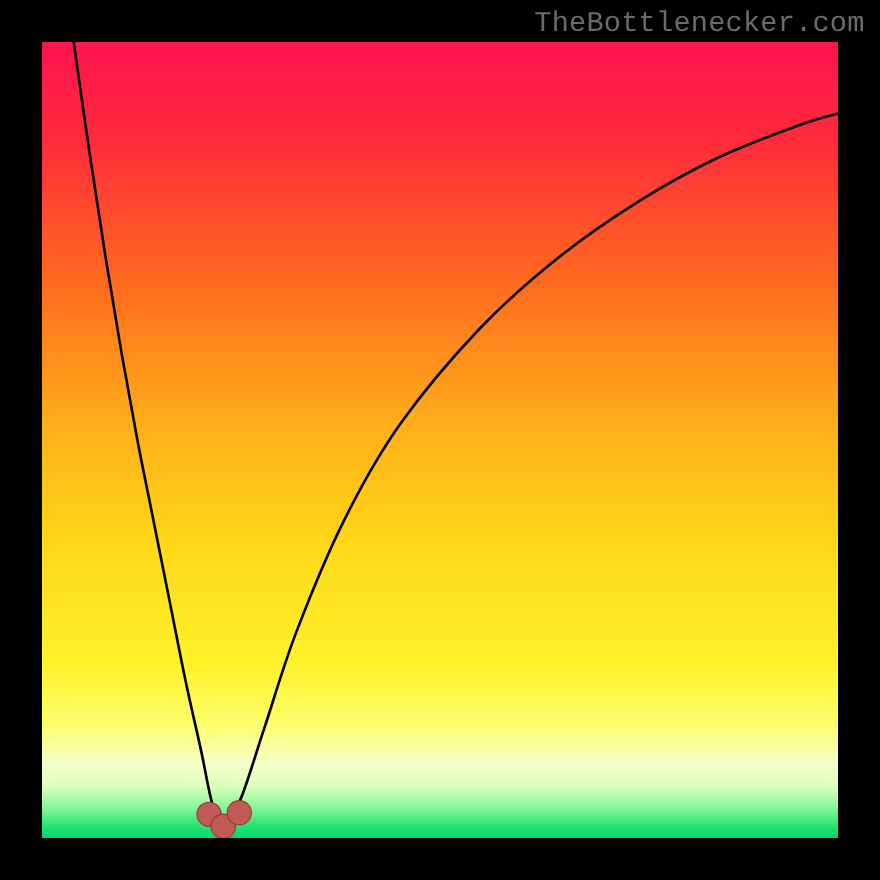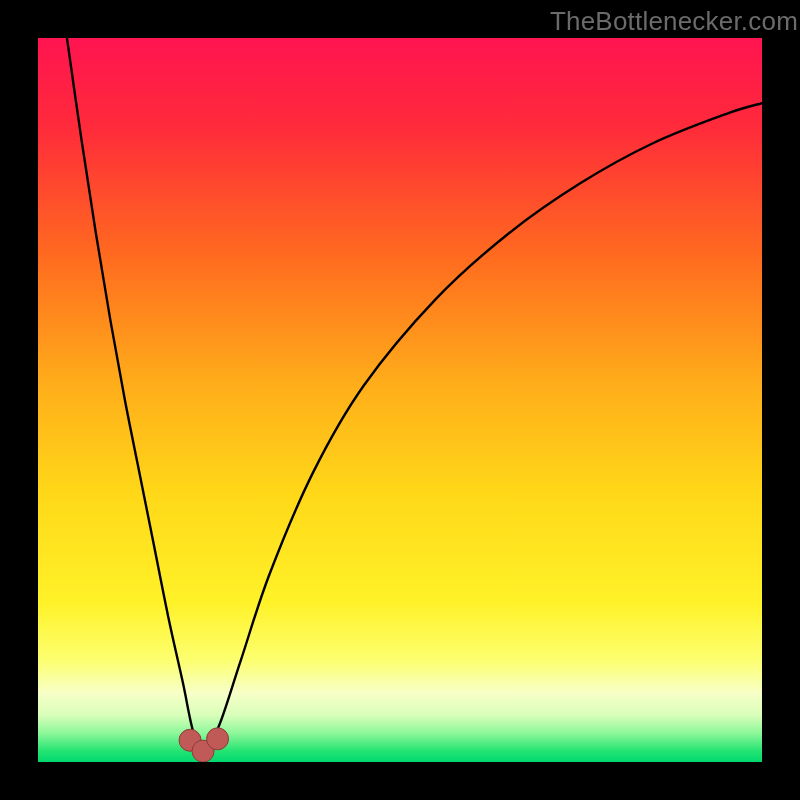--- a/index.html
+++ b/index.html
@@ -30,26 +30,27 @@
   }
   .curve-svg {
     position: absolute;
     inset: 0;
     width: 100%;
     height: 100%;
   }
   .watermark {
     position: absolute;
     top: 6px;
-    right: 2px;
+    right: 14px;
     color: #6b6b6b;
     font-size: 26px;
     letter-spacing: 0.2px;
     font-weight: 500;
     user-select: none;
+    font-family: Liberation Mono, monospace;
   }
 </style>
 </head>
 <body>
 
 <div class="stage">
 
   <div class="plot-area">
     <svg class="gradient" viewBox="0 0 724 724" preserveAspectRatio="none">
       <defs>

